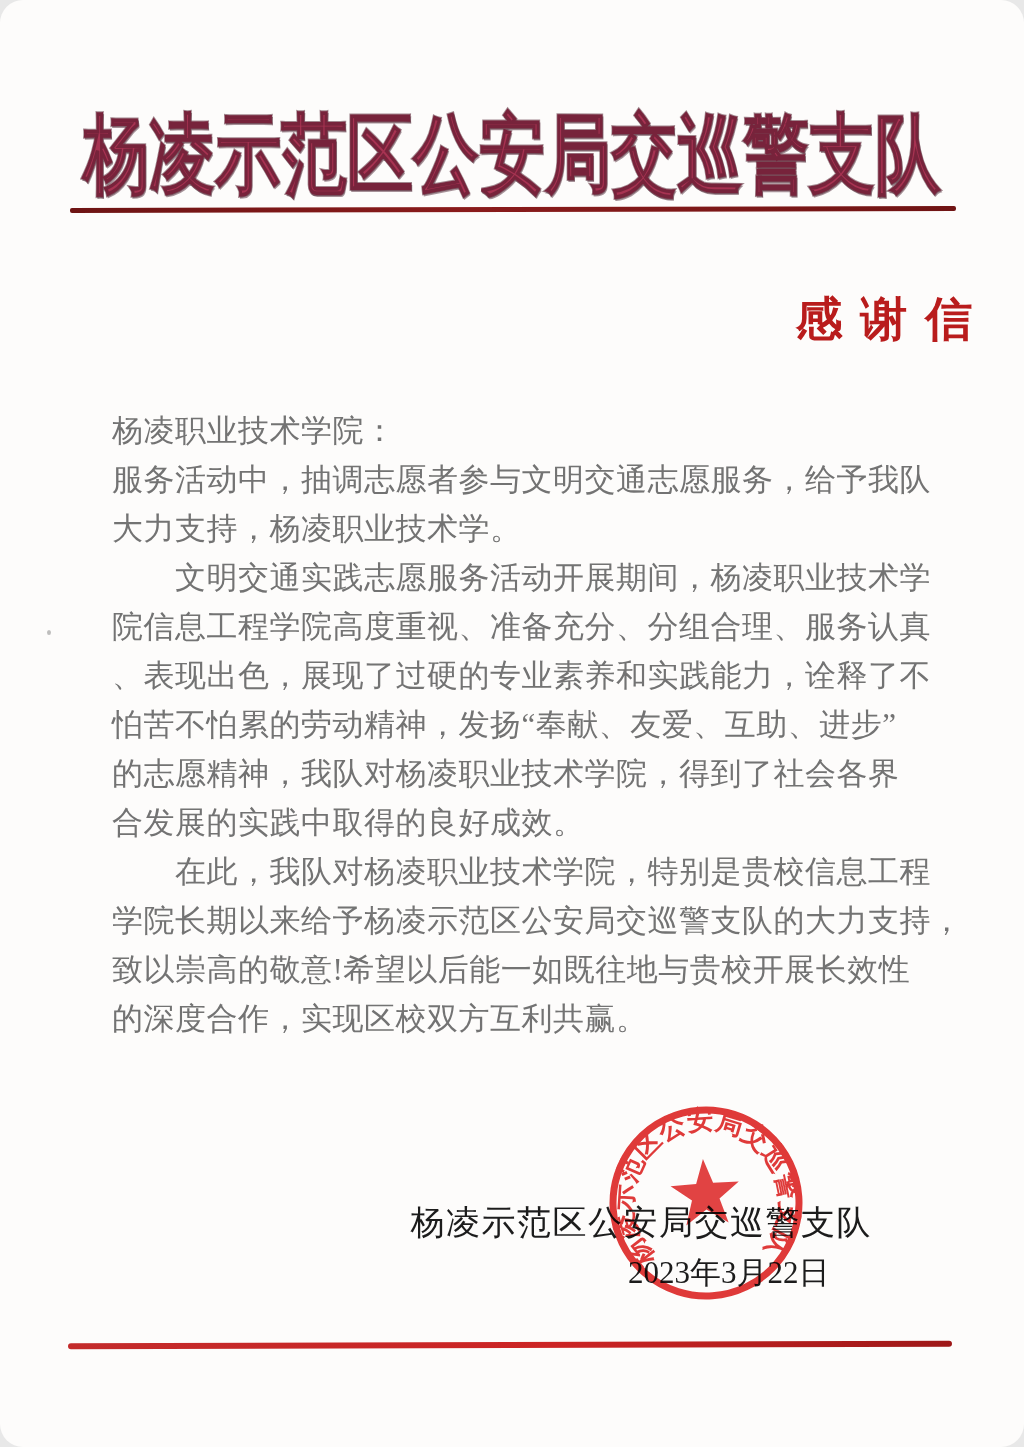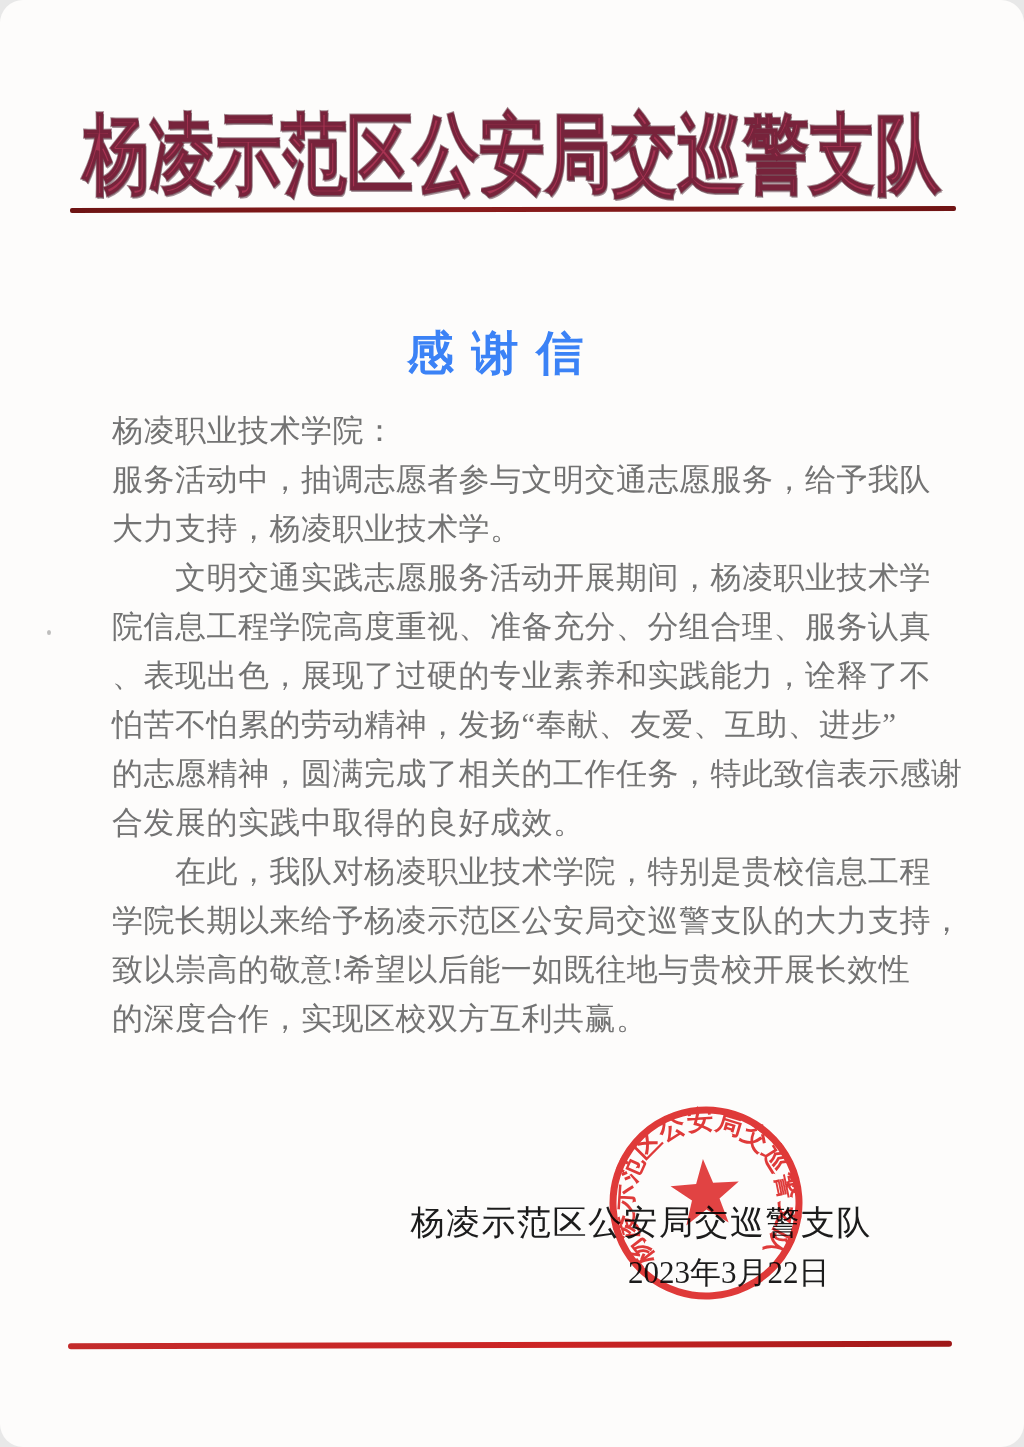--- a/index.html
+++ b/index.html
@@ -26,25 +26,24 @@
   }
   .letterhead-rule{
     position:absolute;top:207px;left:70px;width:886px;height:5px;
     background:linear-gradient(to right,#6e1414,#8a1b1b 45%,#701414);
     border-radius:2px;
     transform:rotate(-0.12deg);
   }
   
   .doc-title{
     position:absolute;top:288px;left:0;width:990px;
-    text-align:center;
-    font-size:47px;font-weight:bold;color:#3b82f6;
+    text-align:right;
+    font-size:47px;font-weight:bold;color:#b91c1c;
     letter-spacing:0.38em;text-indent:0.38em;
     white-space:nowrap;
-    margin-top:34px;
   }
   
   .body-block{
     position:absolute;top:406px;left:112px;width:782px;
     font-size:31px;color:#737373;
     letter-spacing:0.5px;
   }
   .body-line{
     height:49px;line-height:49px;
     white-space:nowrap;
@@ -94,21 +93,21 @@
   <div class="speck"></div>
 
   <div class="body-block">
     <div class="body-line">杨凌职业技术学院：</div>
     <div class="body-line">服务活动中，抽调志愿者参与文明交通志愿服务，给予我队</div>
     <div class="body-line">大力支持，杨凌职业技术学。</div>
     <div class="body-line indent">文明交通实践志愿服务活动开展期间，杨凌职业技术学</div>
     <div class="body-line">院信息工程学院高度重视、准备充分、分组合理、服务认真</div>
     <div class="body-line">、表现出色，展现了过硬的专业素养和实践能力，诠释了不</div>
     <div class="body-line">怕苦不怕累的劳动精神，发扬“奉献、友爱、互助、进步”</div>
-    <div class="body-line">的志愿精神，圆满完成了相关的工作任务，特此致信表示感谢</div>
+    <div class="body-line">的志愿精神，我队对杨凌职业技术学院，得到了社会各界</div>
     <div class="body-line">合发展的实践中取得的良好成效。</div>
     <div class="body-line indent">在此，我队对杨凌职业技术学院，特别是贵校信息工程</div>
     <div class="body-line">学院长期以来给予杨凌示范区公安局交巡警支队的大力支持，</div>
     <div class="body-line">致以崇高的敬意!希望以后能一如既往地与贵校开展长效性</div>
     <div class="body-line">的深度合作，实现区校双方互利共赢。</div>
   </div>
 
   <div class="signature">杨凌示范区公安局交巡警支队</div>
   <div class="sig-date">2023年3月22日</div>
 

